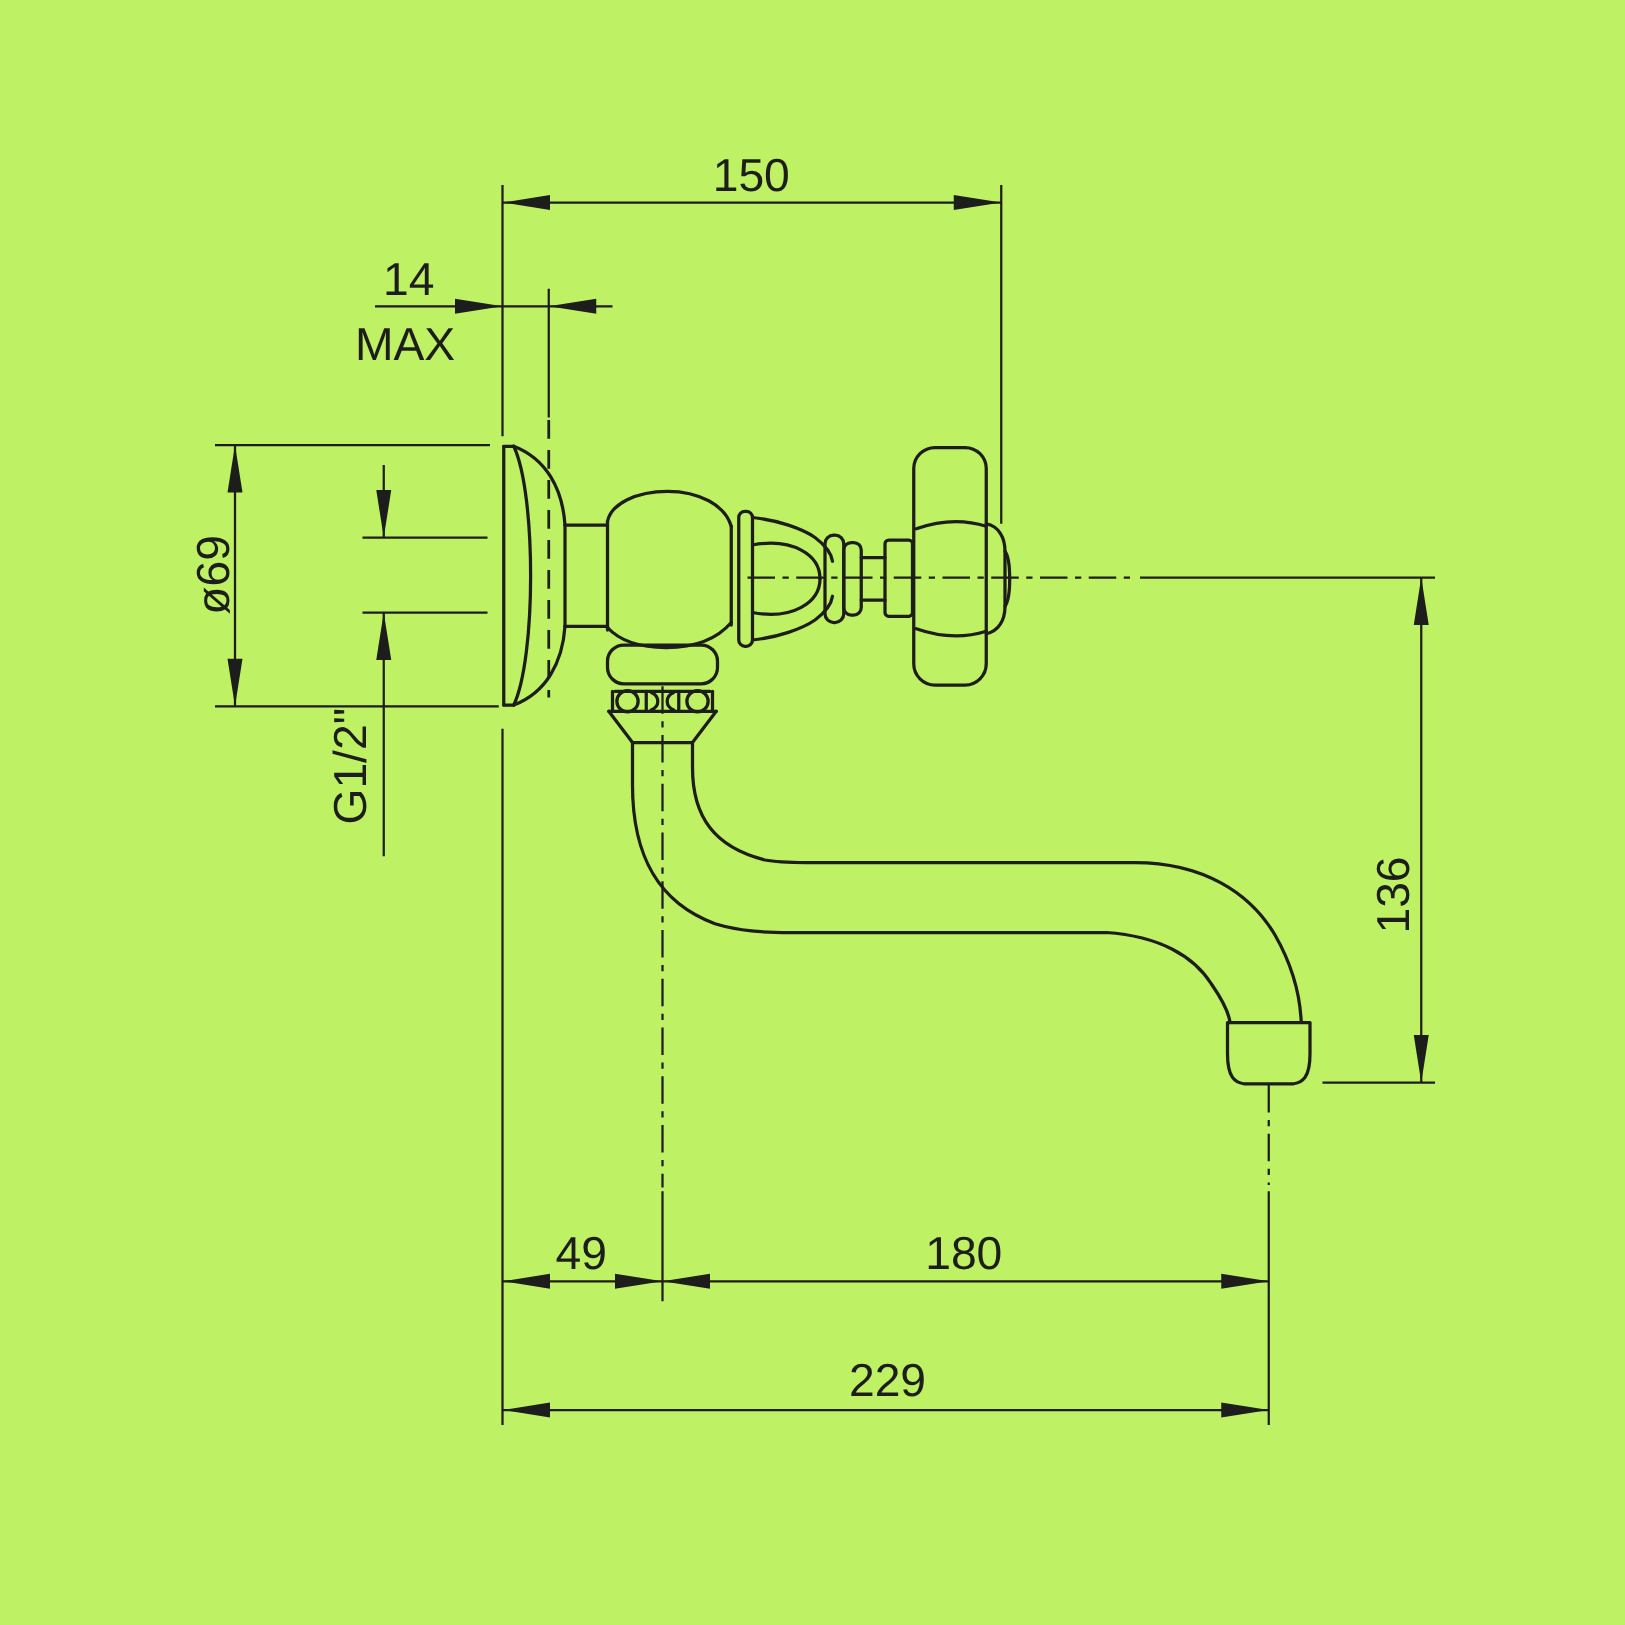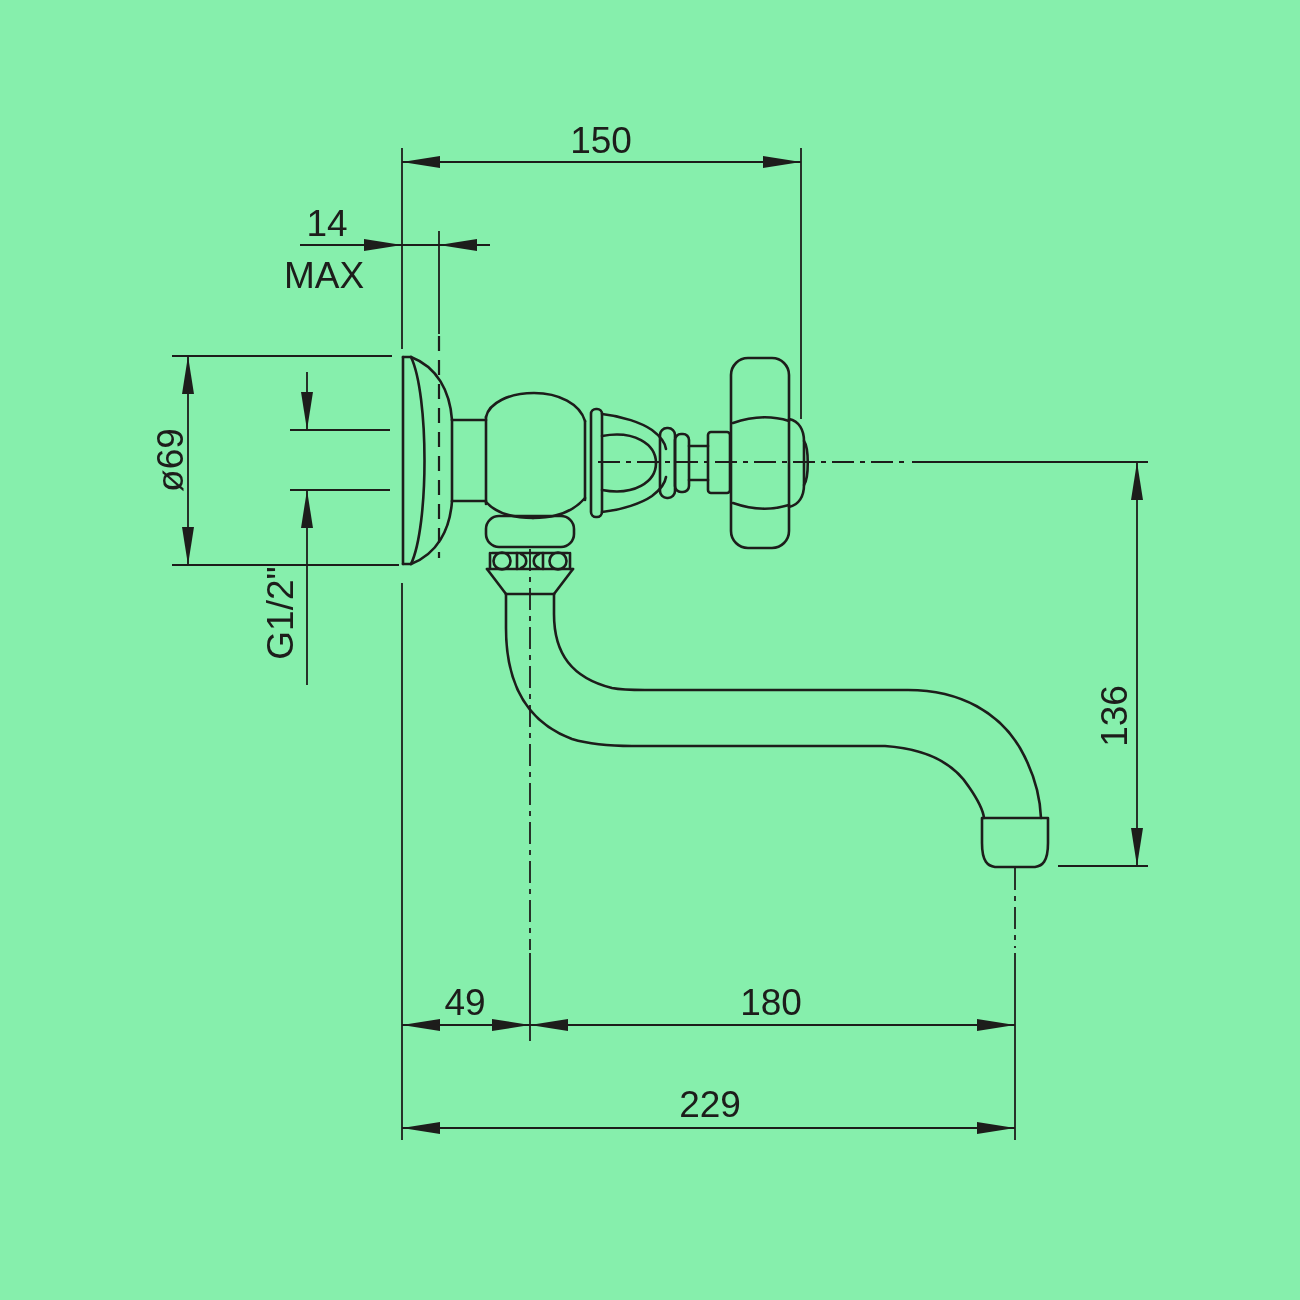--- a/index.html
+++ b/index.html
@@ -4,21 +4,21 @@
 <style>
   html, body {
     margin: 0;
     padding: 0;
     background: #ffffff;
   }
   .canvas {
     position: relative;
     width: 1300px;
     height: 1300px;
-    background: #86efac;
+    background: #bef264;
     font-family: "Liberation Sans", sans-serif;
   }
   svg { display: block; }
   .obj  { fill: none; stroke: #1d1d1b; stroke-width: 2.6; stroke-linecap: round; stroke-linejoin: round; }
   .thin { fill: none; stroke: #1d1d1b; stroke-width: 1.8; }
   .cl   { fill: none; stroke: #1d1d1b; stroke-width: 1.8; stroke-dasharray: 22 6 5 6; }
   .wall { fill: none; stroke: #1d1d1b; stroke-width: 2.2; stroke-dasharray: 15 9; }
   .arr  { fill: #1d1d1b; stroke: none; }
   .dimtxt {
     fill: #1d1d1b;

